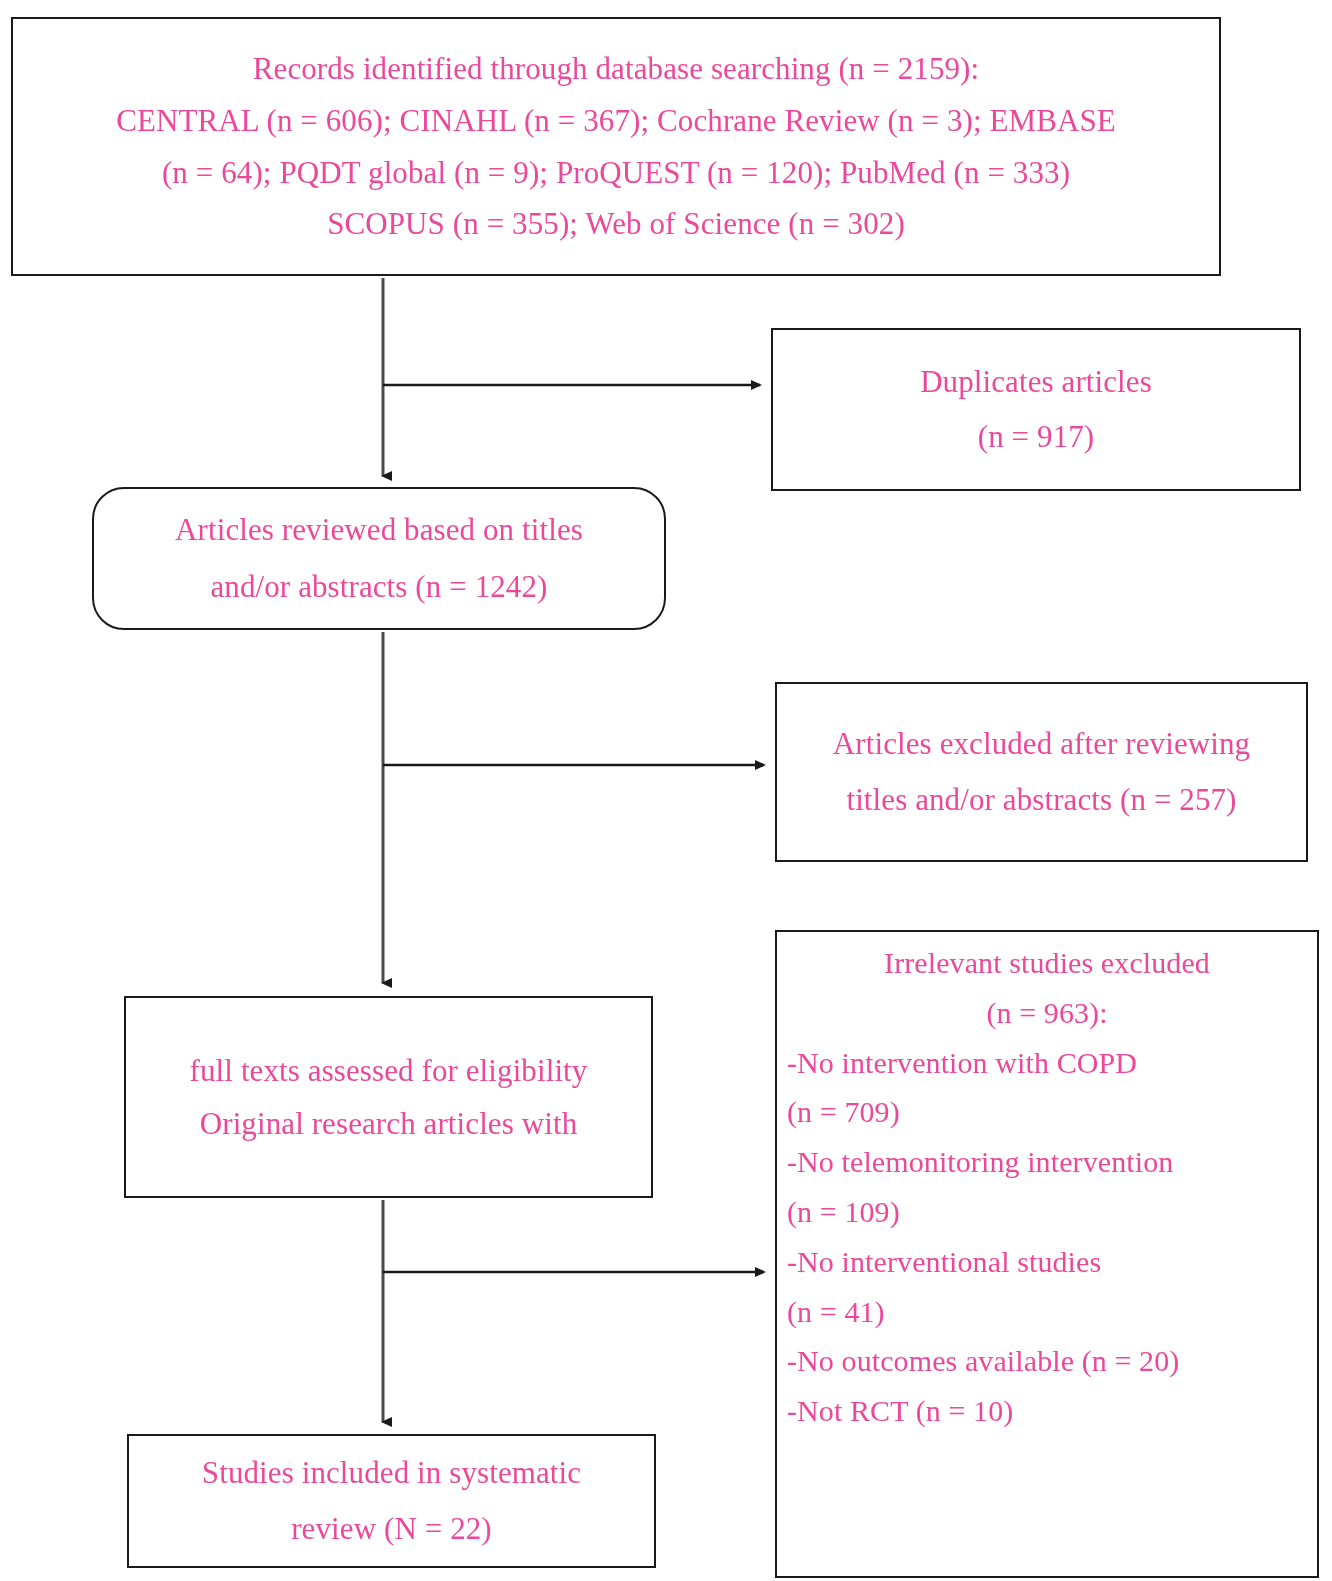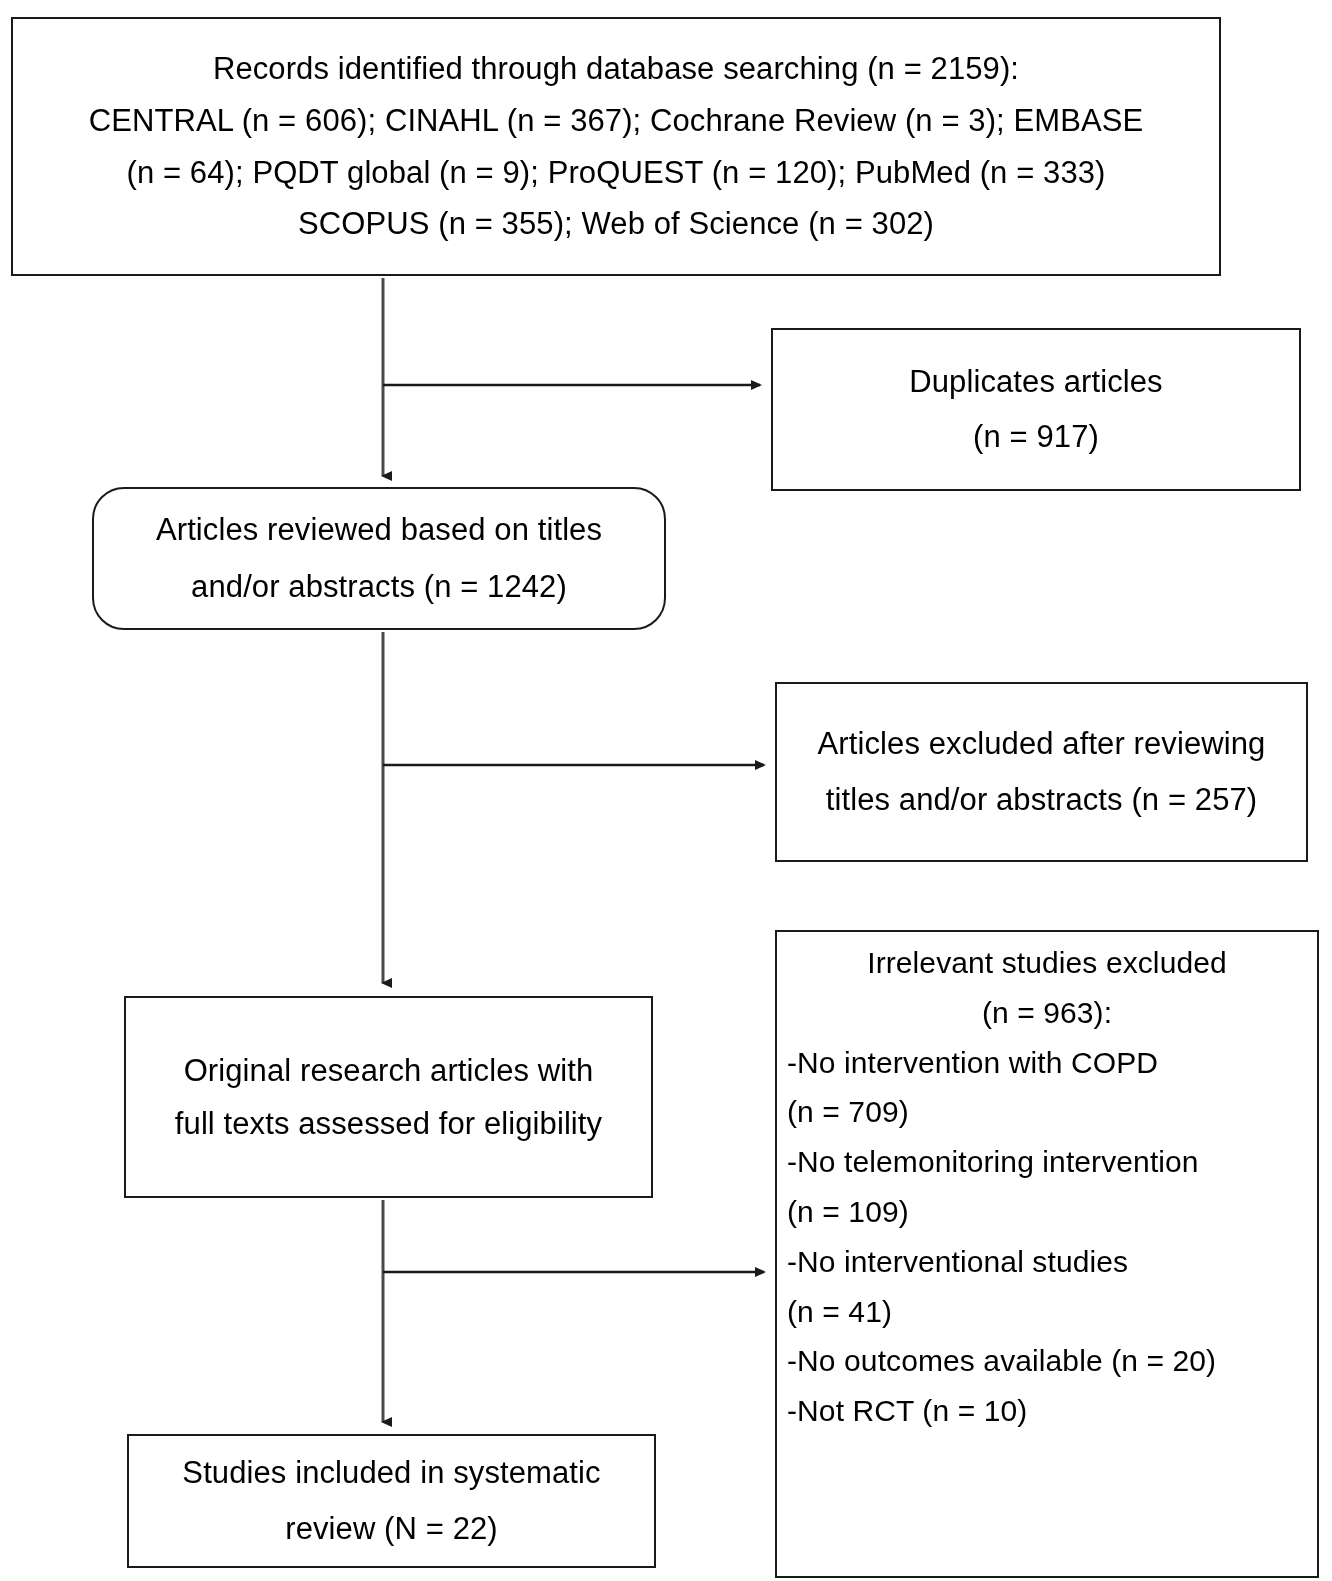--- a/index.html
+++ b/index.html
@@ -5,22 +5,22 @@
   html, body {
     margin: 0;
     padding: 0;
     background: #ffffff;
   }
   #canvas {
     position: relative;
     width: 1332px;
     height: 1581px;
     background: #ffffff;
-    font-family: Liberation Sans, sans-serif;
-    color: #000000;
+    font-family: Liberation Serif, serif;
+    color: #ec4899;
     overflow: hidden;
   }
   .box {
     position: absolute;
     box-sizing: border-box;
     border: 2px solid #1a1a1a;
     background: #ffffff;
     display: flex;
     flex-direction: column;
     justify-content: center;
@@ -103,22 +103,22 @@
     <span class="line">Articles reviewed based on titles</span>
     <span class="line">and/or abstracts (n = 1242)</span>
   </div>
 
   <div class="box" id="box-excluded-titles" style="left:775px; top:682px; width:533px; height:180px;">
     <span class="line">Articles excluded after reviewing</span>
     <span class="line">titles and/or abstracts (n = 257)</span>
   </div>
 
   <div class="box" id="box-fulltext" style="left:124px; top:996px; width:529px; height:202px;">
+    <span class="line">full texts assessed for eligibility</span>
     <span class="line">Original research articles with</span>
-    <span class="line">full texts assessed for eligibility</span>
   </div>
 
   <div class="box left-align" id="box-irrelevant" style="left:775px; top:930px; width:544px; height:648px; justify-content:flex-start; padding-top:6px;">
     <span class="line center">Irrelevant studies excluded</span>
     <span class="line center">(n = 963):</span>
     <span class="line">-No intervention with COPD</span>
     <span class="line">(n = 709)</span>
     <span class="line">-No  telemonitoring   intervention</span>
     <span class="line">(n = 109)</span>
     <span class="line">-No interventional studies</span>

